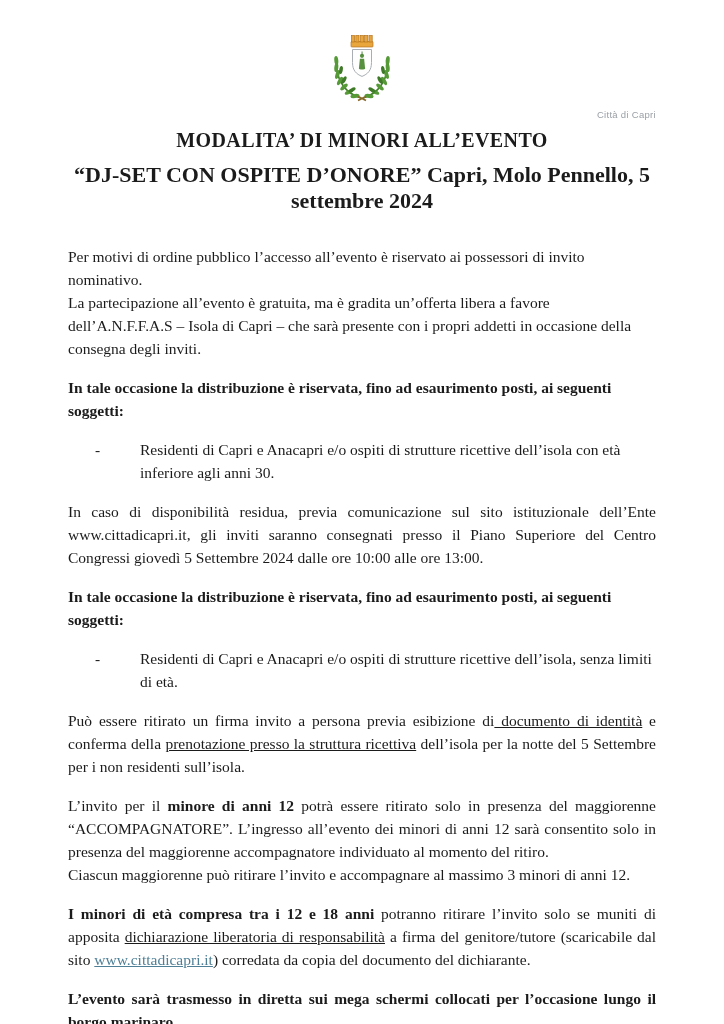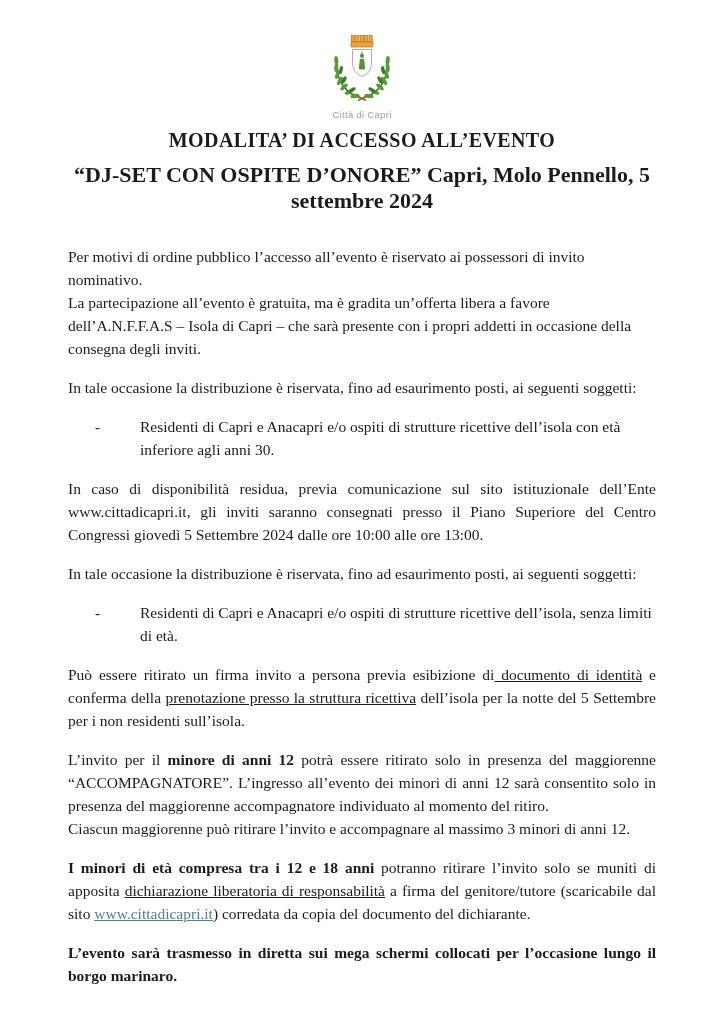--- a/index.html
+++ b/index.html
@@ -12,20 +12,21 @@
   }
   .page { padding: 30px 68px 0 68px; box-sizing: border-box; }
 
   .crest-wrap { text-align: center; }
   .crest-caption {
     font-family: "Liberation Sans", sans-serif;
     font-size: 9.5px;
     color: #9aa0a6;
     margin-top: 1px;
     letter-spacing: 0.3px;
+    text-align: right;
   }
 
   .title {
     text-align: center;
     font-size: 20px;
     font-weight: bold;
     margin: 9px 0 0 0;
     letter-spacing: 0.4px;
   }
   .subtitle {
@@ -34,21 +35,21 @@
     font-weight: bold;
     margin: 10px 0 0 0;
   }
 
   .doc {
     margin-top: 31px;
     font-size: 15.5px;
     line-height: 23px;
   }
   .doc p { margin: 16px 0 11px 0; }
-  .doc p.tight { margin-bottom: 0; }
+  .doc p.tight { margin-bottom: 0; font-weight: bold; }
   .doc p.justify { text-align: justify; }
   .doc p.heading {
     font-weight: bold;
     margin-bottom: 12px;
   }
   .doc p.bullet {
     padding-left: 72px;
     text-indent: -45px;
   }
   .doc .dash { display: inline-block; width: 45px; text-indent: 0; }
@@ -107,21 +108,21 @@
         <ellipse cx="46" cy="60" rx="4" ry="1.8" transform="rotate(30 46 60)" fill="#3f7a28"></ellipse>
         <ellipse cx="54" cy="50" rx="4" ry="1.8" transform="rotate(60 54 50)" fill="#3f7a28"></ellipse>
         <ellipse cx="57" cy="40" rx="4" ry="1.8" transform="rotate(80 57 40)" fill="#3f7a28"></ellipse>
       </g>
 
       <path d="M32,70.5 L40,66.5 M32,66.5 L40,70.5" stroke="#8a6a2a" stroke-width="1.8" fill="none"></path>
     </svg>
     <div class="crest-caption">Città di Capri</div>
   </div>
 
-  <h1 class="title">MODALITA’ DI ACCESSO ALL’EVENTO</h1>
+  <h1 class="title">MODALITA’ DI MINORI ALL’EVENTO</h1>
   <h2 class="subtitle">“DJ-SET CON OSPITE D’ONORE” Capri, Molo Pennello, 5 settembre 2024</h2>
 
   <div class="doc">
       <p class="paragraph"><span>Per motivi di ordine pubblico l’accesso all’evento è riservato ai possessori di invito nominativo.</span><br><span>La partecipazione all’evento è gratuita, ma è gradita un’offerta libera a favore dell’A.N.F.F.A.S – Isola di Capri – che sarà presente con i propri addetti in occasione della consegna degli inviti.</span></p>
       <p class="paragraph  tight"><span>In tale occasione la distribuzione è riservata, fino ad esaurimento posti, ai seguenti soggetti:</span></p>
       <p class="bullet"><span class="dash">-</span><span>Residenti di Capri e Anacapri e/o ospiti di strutture ricettive dell’isola con età inferiore agli anni 30.</span></p>
       <p class="paragraph justify"><span>In caso di disponibilità residua, previa comunicazione sul sito istituzionale dell’Ente www.cittadicapri.it, gli inviti saranno consegnati presso il Piano Superiore del Centro Congressi giovedì 5 Settembre 2024 dalle ore 10:00 alle ore 13:00.</span></p>
       <p class="paragraph  tight"><span>In tale occasione la distribuzione è riservata, fino ad esaurimento posti, ai seguenti soggetti:</span></p>
       <p class="bullet"><span class="dash">-</span><span>Residenti di Capri e Anacapri e/o ospiti di strutture ricettive dell’isola, senza limiti di età.</span></p>
       <p class="paragraph justify"><span>Può essere ritirato un firma invito a persona previa esibizione di</span><span class="u"> documento di identità</span><span> e conferma della </span><span class="u">prenotazione presso la struttura ricettiva</span><span> dell’isola per la notte del 5 Settembre per i non residenti sull’isola.</span></p>

